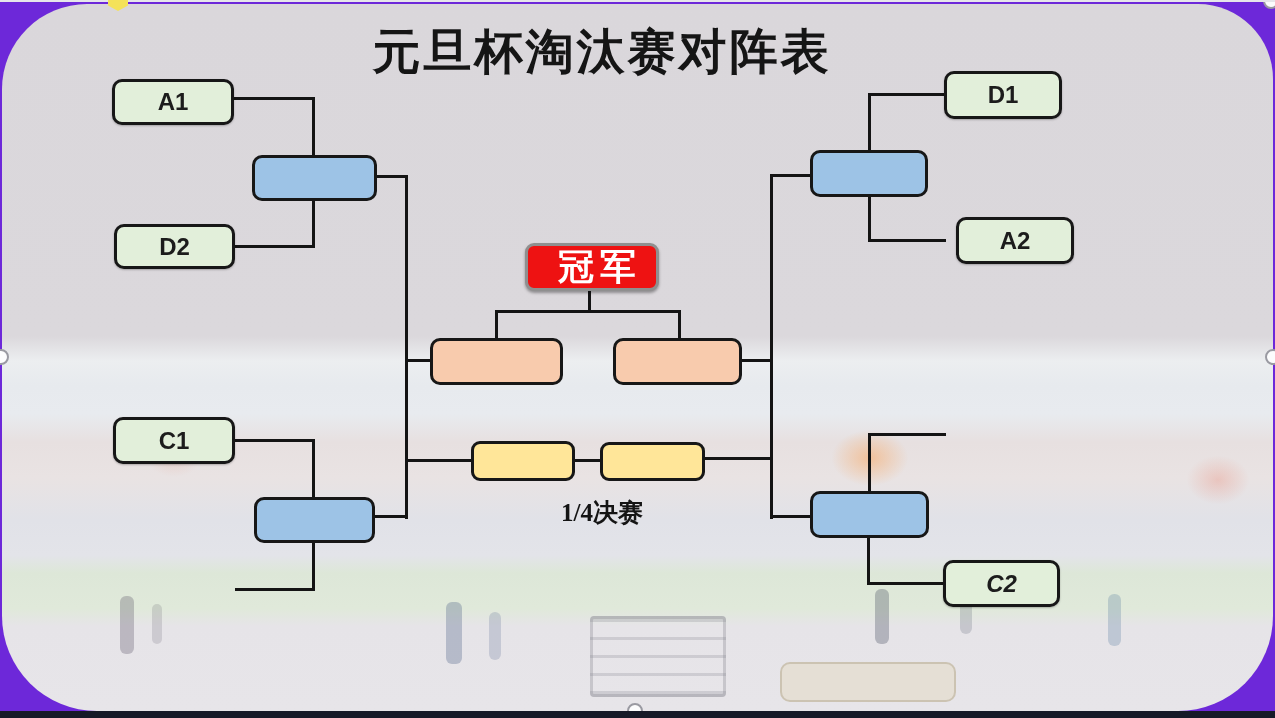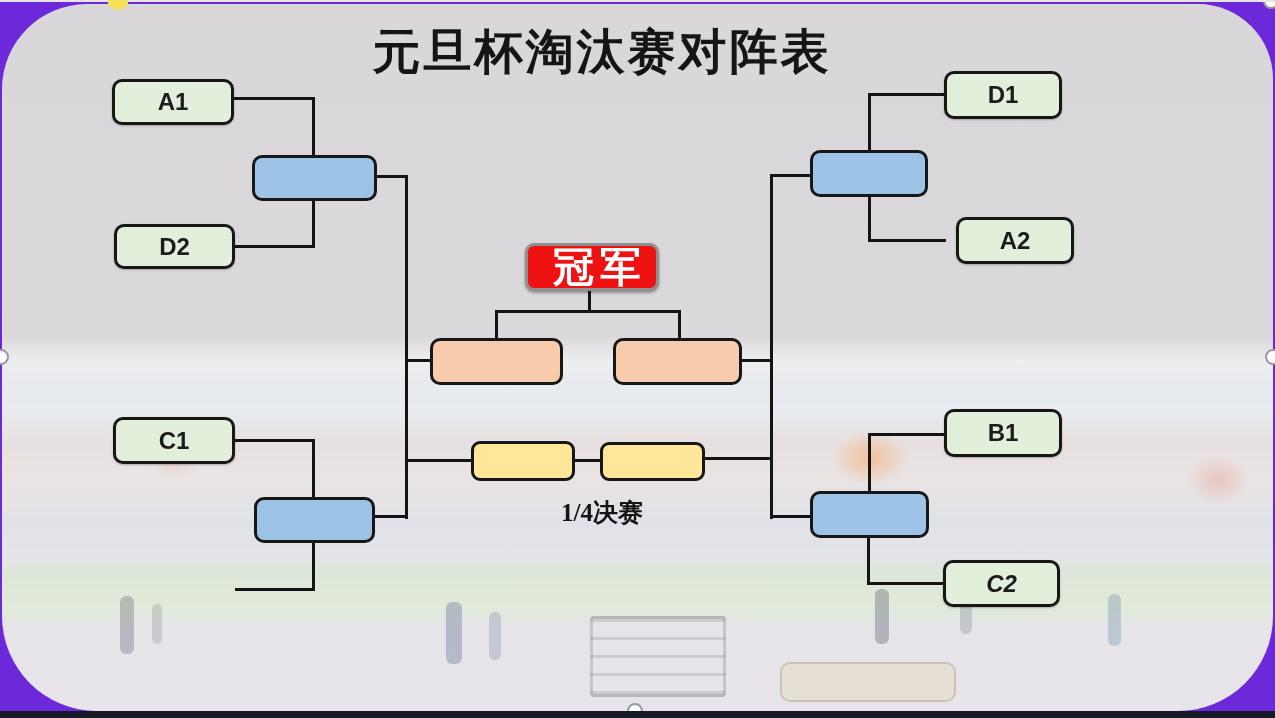--- a/index.html
+++ b/index.html
@@ -43,21 +43,21 @@
     position:absolute;box-sizing:border-box;border:3px solid #171717;border-radius:10px;
     display:flex;align-items:center;justify-content:center;
     font-weight:bold;font-size:24px;color:#1c1c1c;
   }
   .team{background:#e2efda;box-shadow:0 1px 2px rgba(0,0,0,.25);text-align:center;}
   .semi{background:#9dc3e6;}
   .final{background:#f8cbad;}
   .third{background:#ffe699;border-radius:9px;}
   .champion{
     background:#ee1212;border:3px solid #8f8f8f;border-radius:9px;
-    color:#ffffff;font-size:41px;letter-spacing:6px;
+    color:#ffffff;font-size:36px;letter-spacing:6px;
     font-family:"Liberation Serif","DejaVu Serif",serif;
     box-shadow:0 2px 3px rgba(0,0,0,.35);
     padding-left:16px;
   }
   .third-label{
     position:absolute;left:600px;top:492px;transform:translateX(-50%);white-space:nowrap;
     font-family:"Liberation Serif","DejaVu Serif",serif;
     font-size:25px;font-weight:900;color:#141414;
   }
   .handle{
@@ -125,23 +125,20 @@
     </div>
     <div class="box team" style="left:111px;top:413px;width:122px;height:47px;">
       <span>C1</span>
     </div>
     <div class="box team" style="left:942px;top:67px;width:118px;height:48px;">
       <span>D1</span>
     </div>
     <div class="box team" style="left:954px;top:213px;width:118px;height:47px;">
       <span>A2</span>
     </div>
-    <div class="box team" style="left:942px;top:405px;width:118px;height:48px;">
-      <span>B1</span>
-    </div>
     <div class="box team" style="left:941px;top:556px;width:117px;height:47px;font-style:italic;">
       <span>C2</span>
     </div>
 
     <div class="box semi" style="left:250px;top:151px;width:125px;height:46px;"></div>
     <div class="box semi" style="left:252px;top:493px;width:121px;height:46px;"></div>
     <div class="box semi" style="left:808px;top:146px;width:118px;height:47px;"></div>
     <div class="box semi" style="left:808px;top:487px;width:119px;height:47px;"></div>
 
     <div class="box final" style="left:428px;top:334px;width:133px;height:47px;"></div>

